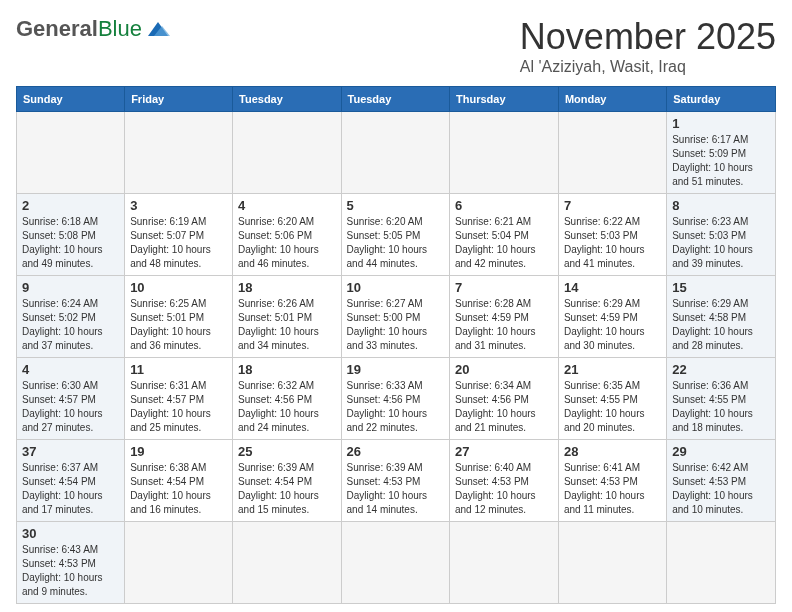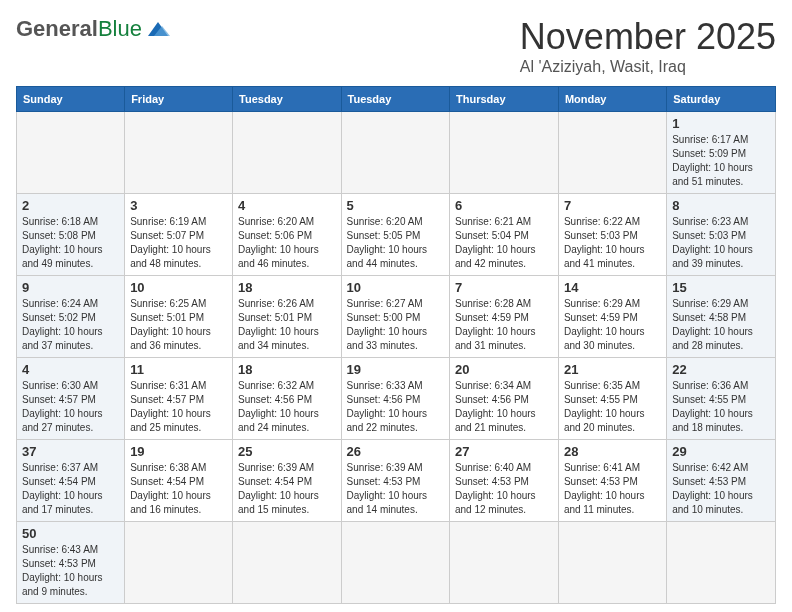--- a/index.html
+++ b/index.html
@@ -247,21 +247,21 @@
           <span class="day-number">28</span>
           <div class="day-info">Sunrise: 6:41 AM<br>Sunset: 4:53 PM<br>Daylight: 10 hours and 11 minutes.</div>
         </td>
         <td class="weekend">
           <span class="day-number">29</span>
           <div class="day-info">Sunrise: 6:42 AM<br>Sunset: 4:53 PM<br>Daylight: 10 hours and 10 minutes.</div>
         </td>
       </tr>
       <tr>
         <td class="weekend">
-          <span class="day-number">50</span>
+          <span class="day-number">30</span>
           <div class="day-info">Sunrise: 6:43 AM<br>Sunset: 4:53 PM<br>Daylight: 10 hours and 9 minutes.</div>
         </td>
         <td class="empty"></td>
         <td class="empty"></td>
         <td class="empty"></td>
         <td class="empty"></td>
         <td class="empty"></td>
         <td class="empty"></td>
       </tr>
     </tbody>

